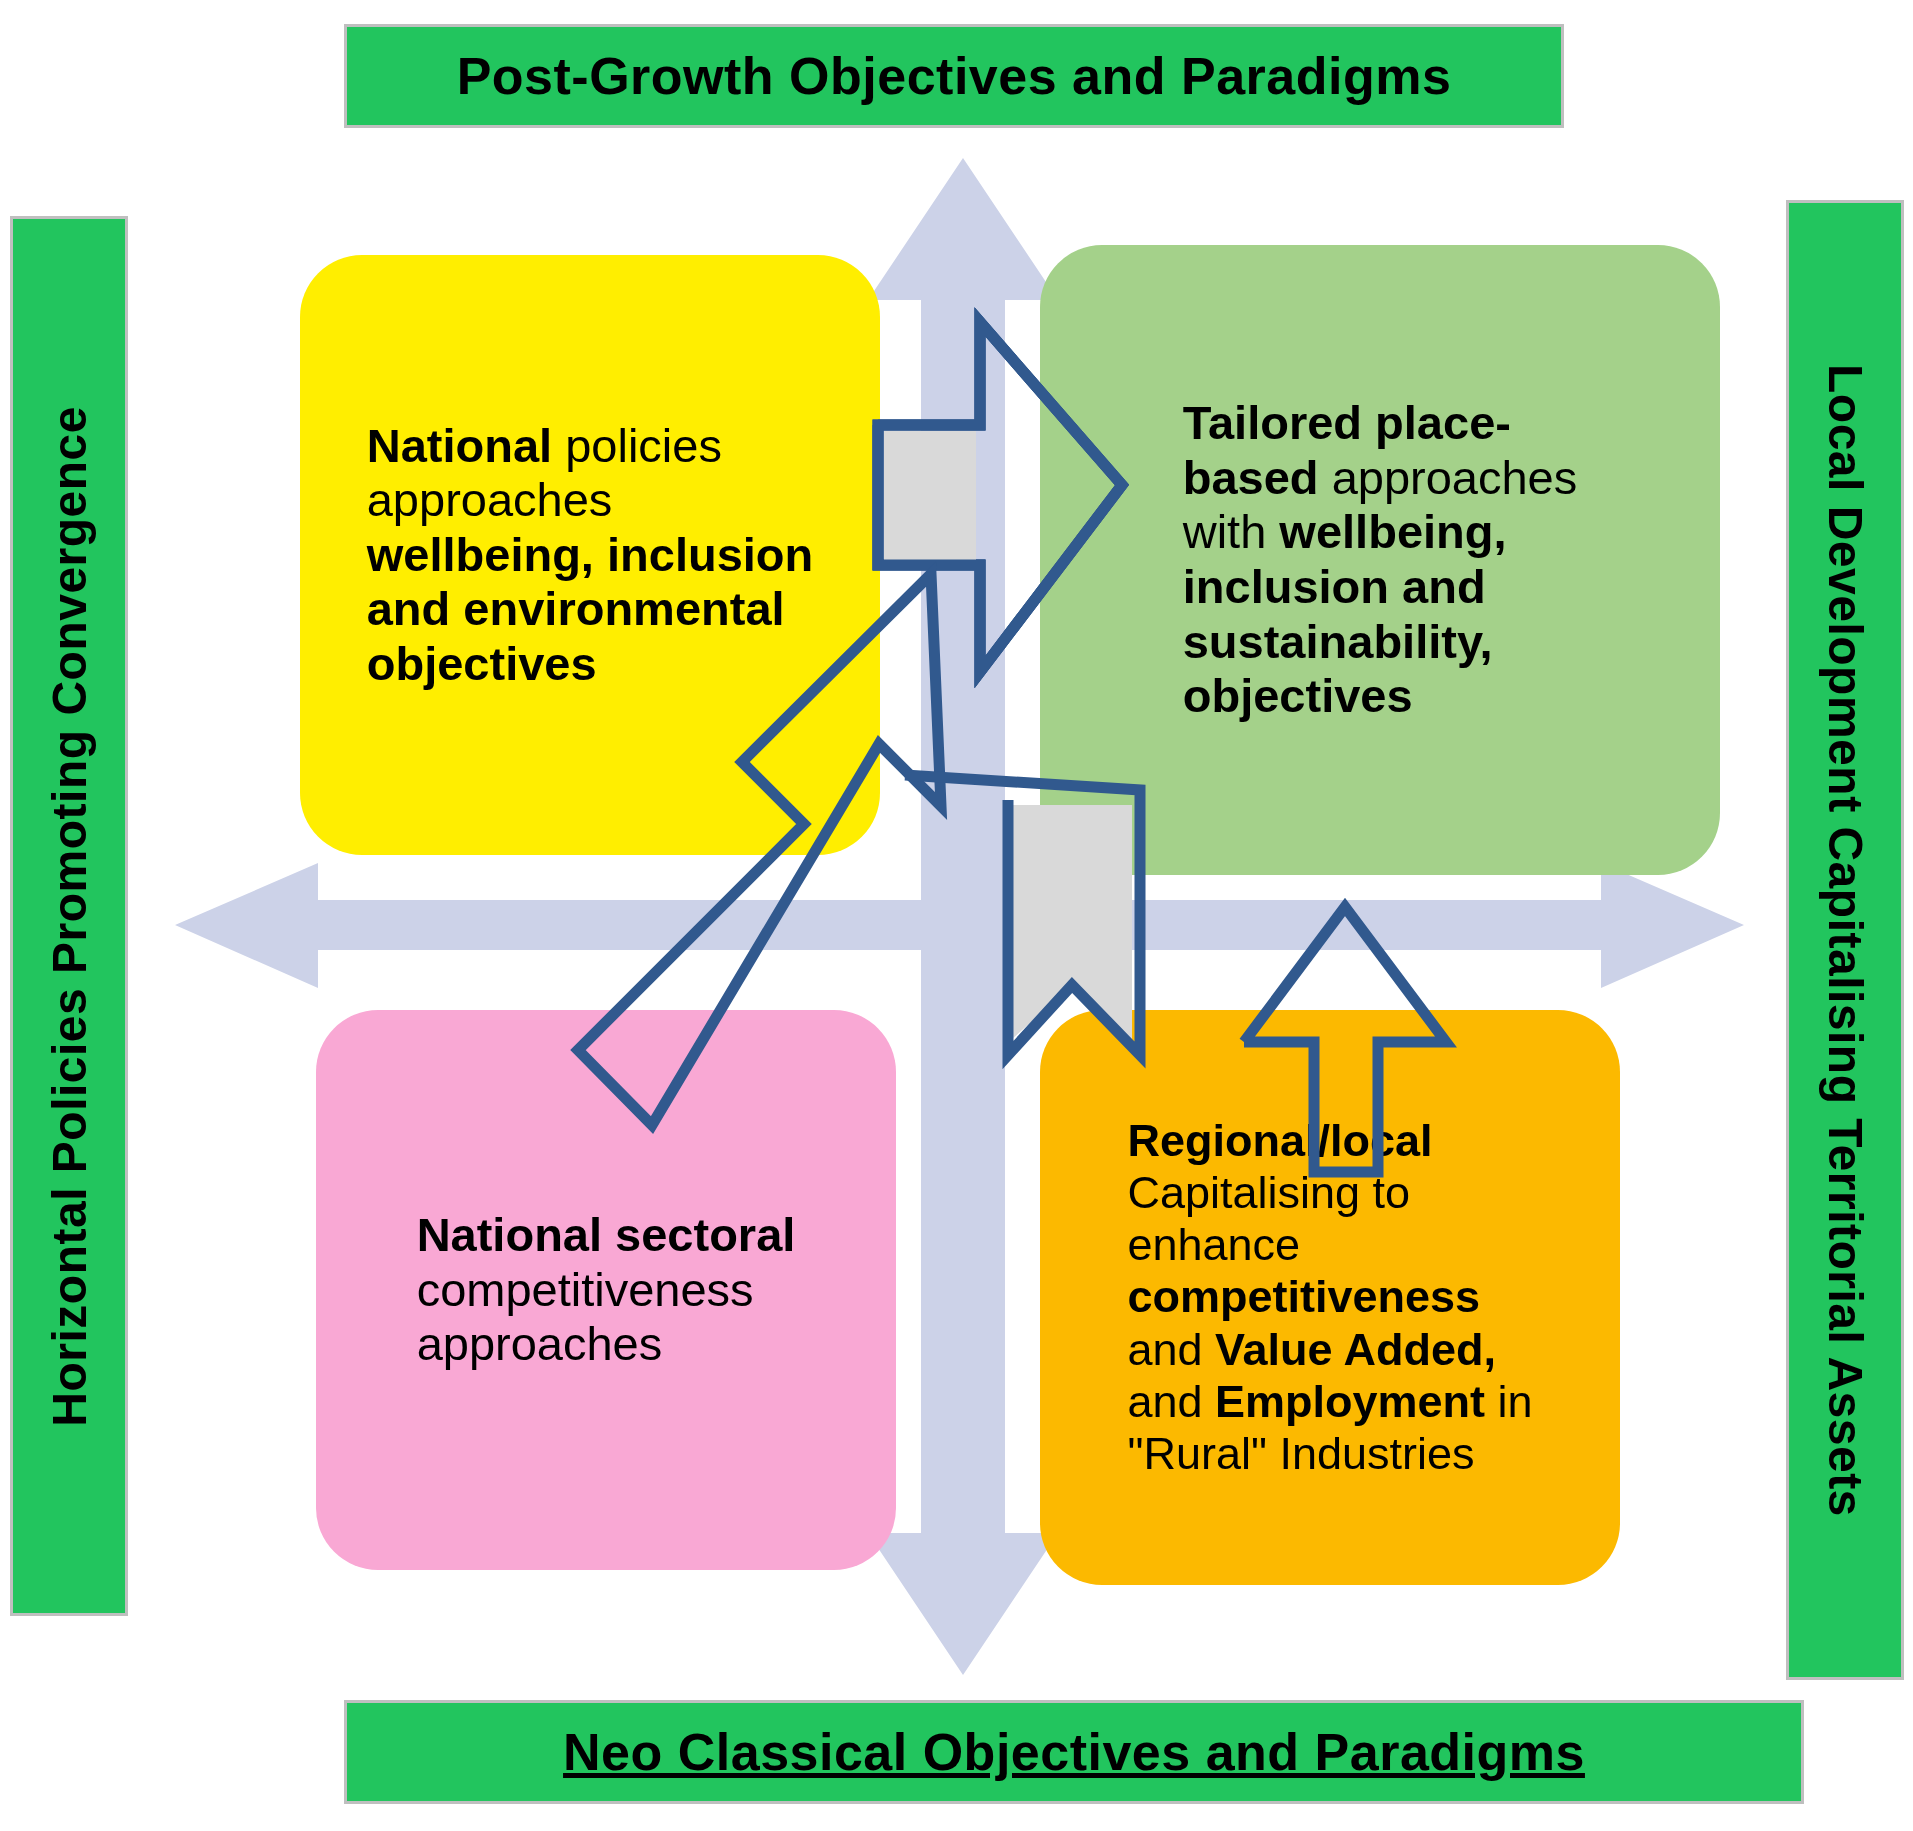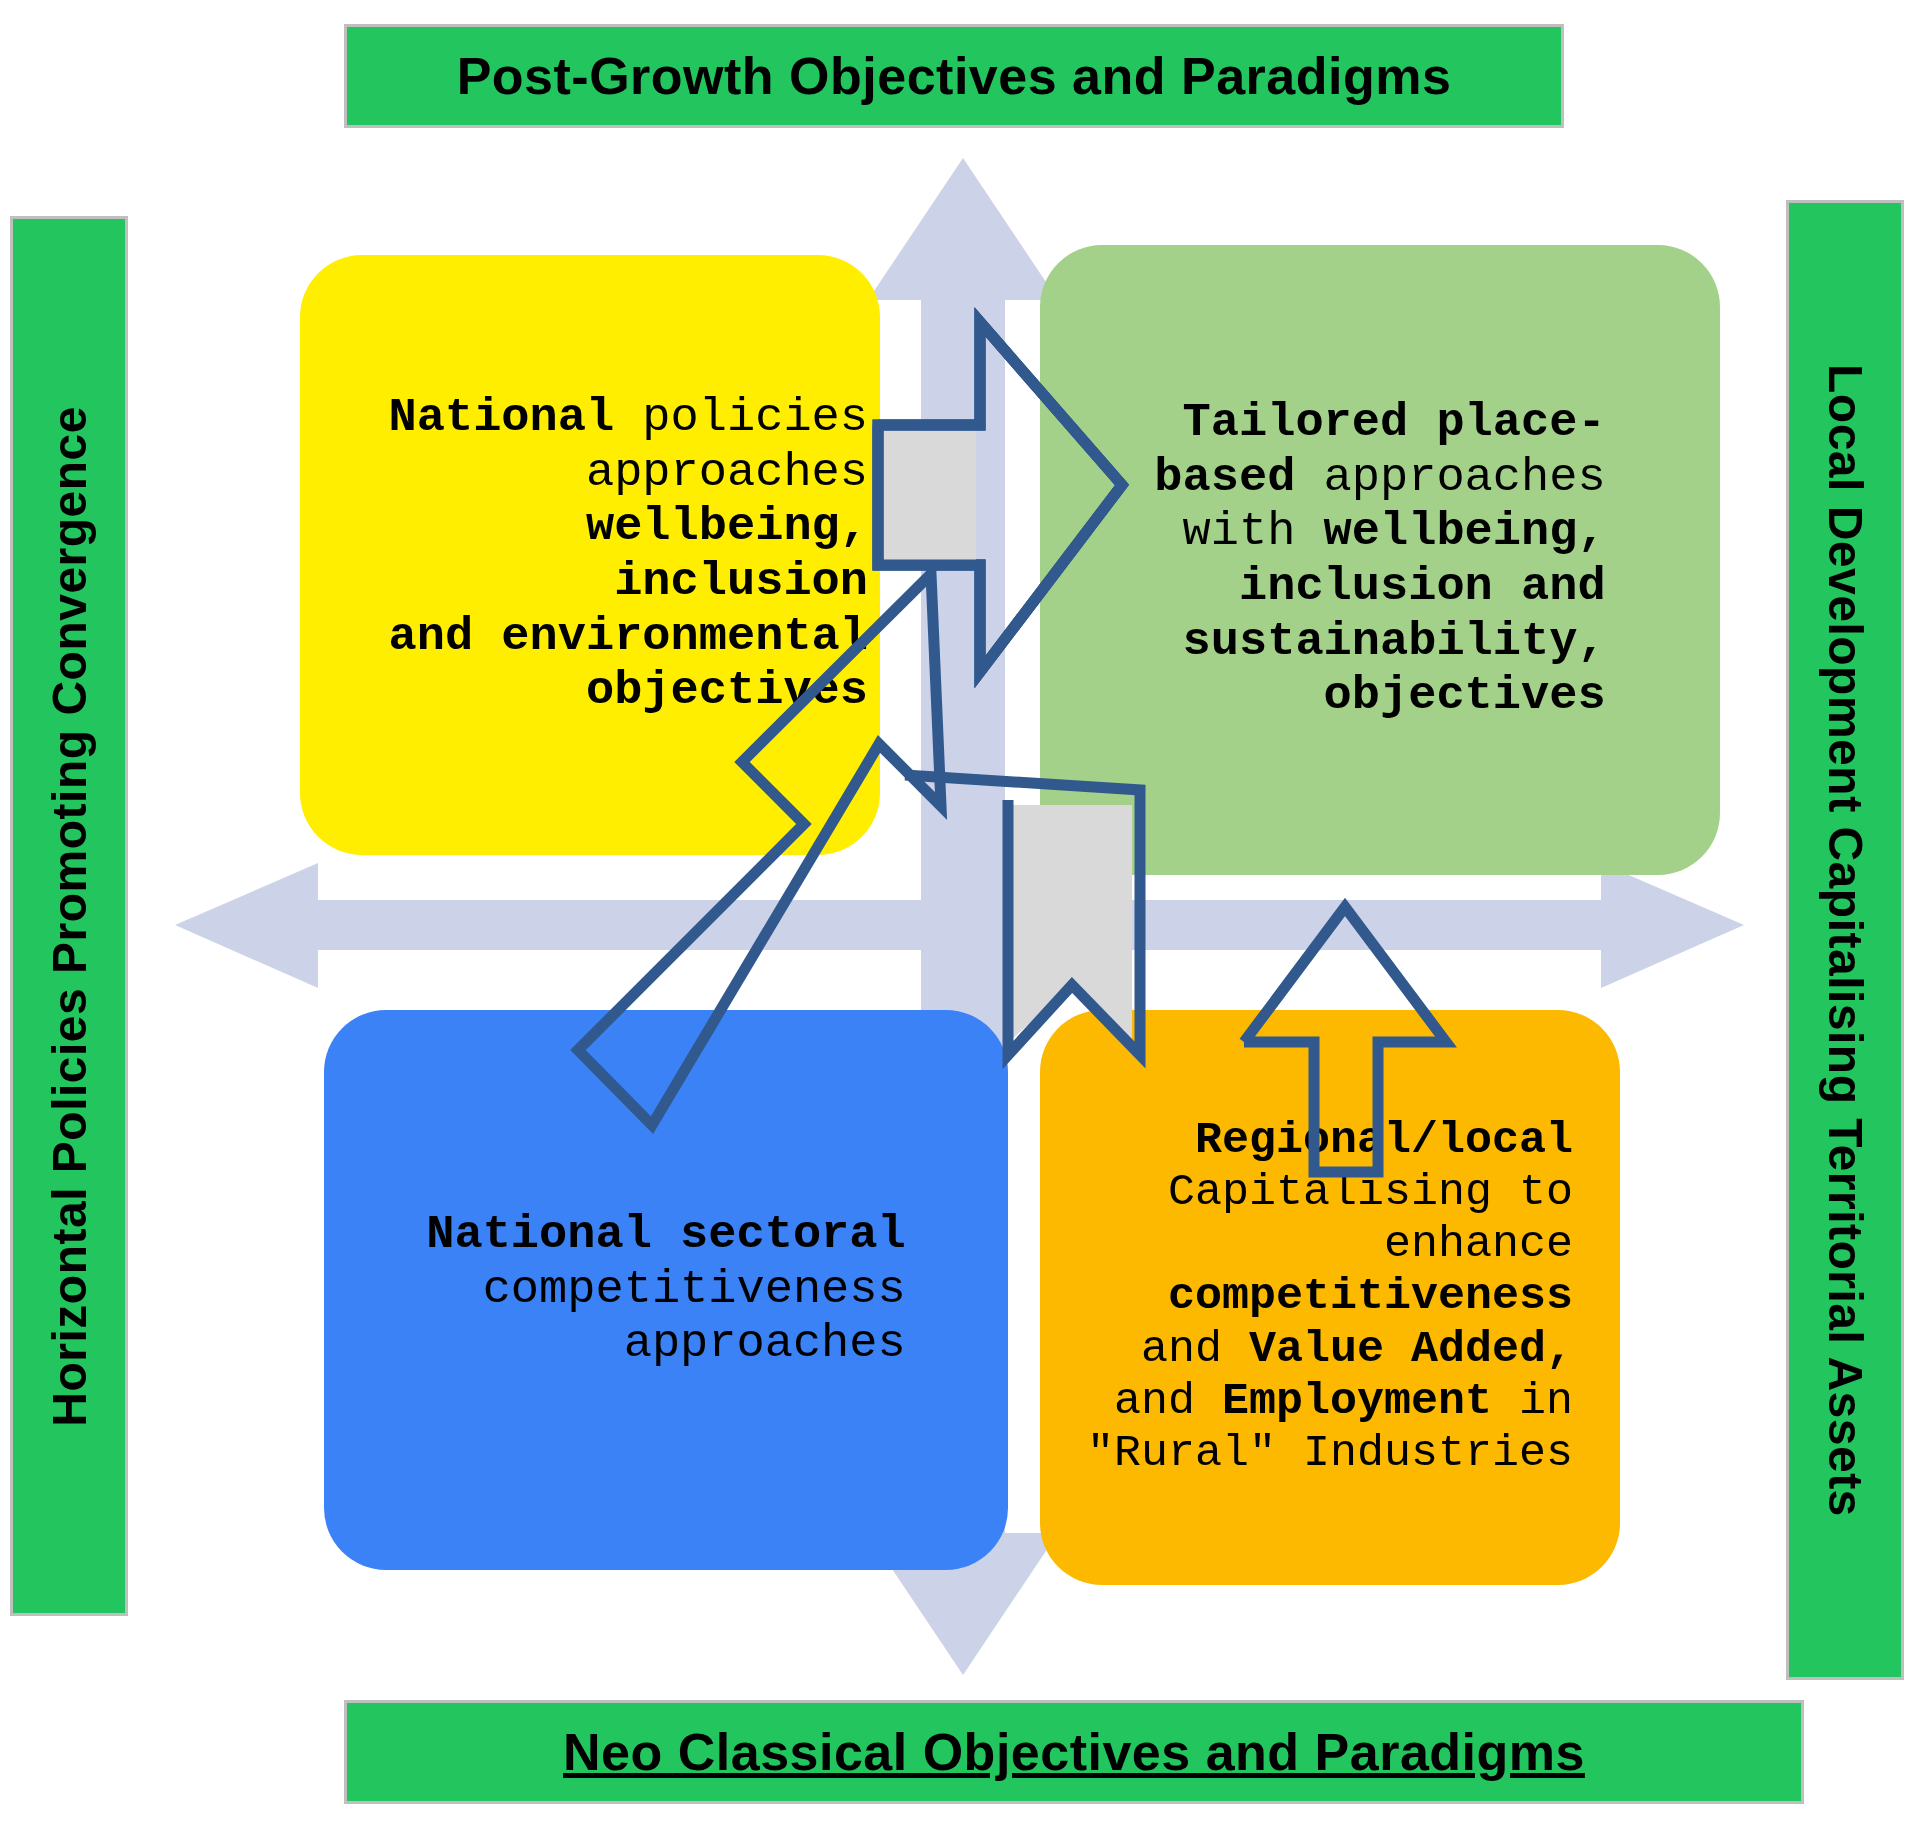--- a/index.html
+++ b/index.html
@@ -23,31 +23,31 @@
 
   #right-axis{left:1786px;top:200px;width:118px;height:1480px;}
   #right-axis span{font-size:48px;writing-mode:vertical-rl;white-space:nowrap;}
 
   
   .cross-arrow{position:absolute;}
 
   
   .quad{position:absolute;border-radius:62px;box-sizing:border-box;
         display:flex;align-items:center;justify-content:center;}
-  .quad p{margin:0;text-align:right;color:#000;line-height:1.16;
-          font-family:Liberation Mono, monospace;}
+  .quad p{margin:0;text-align:left;color:#000;line-height:1.16;
+          font-family:Liberation Sans, sans-serif;}
   .quad b{font-weight:bold;}
 
   #box-yellow{left:300px;top:255px;width:580px;height:600px;background:#ffee00;}
   #box-yellow p{font-size:47px;padding:0 12px;}
 
   #box-green{left:1040px;top:245px;width:680px;height:630px;background:#a4d18a;}
   #box-green p{font-size:47px;padding:0 34px;}
 
-  #box-red{left:324px;top:1010px;width:684px;height:560px;background:#3b82f6;}
+  #box-red{left:316px;top:1010px;width:580px;height:560px;background:#f9a8d4;}
   #box-red p{font-size:47px;padding:0 24px;}
 
   #box-orange{left:1040px;top:1010px;width:580px;height:575px;background:#fcb900;}
   #box-orange p{font-size:45px;padding:0 22px;}
 
   
   #overlay{position:absolute;left:0;top:0;width:1913px;height:1831px;pointer-events:none;}
 </style>
 </head>
 <body>

